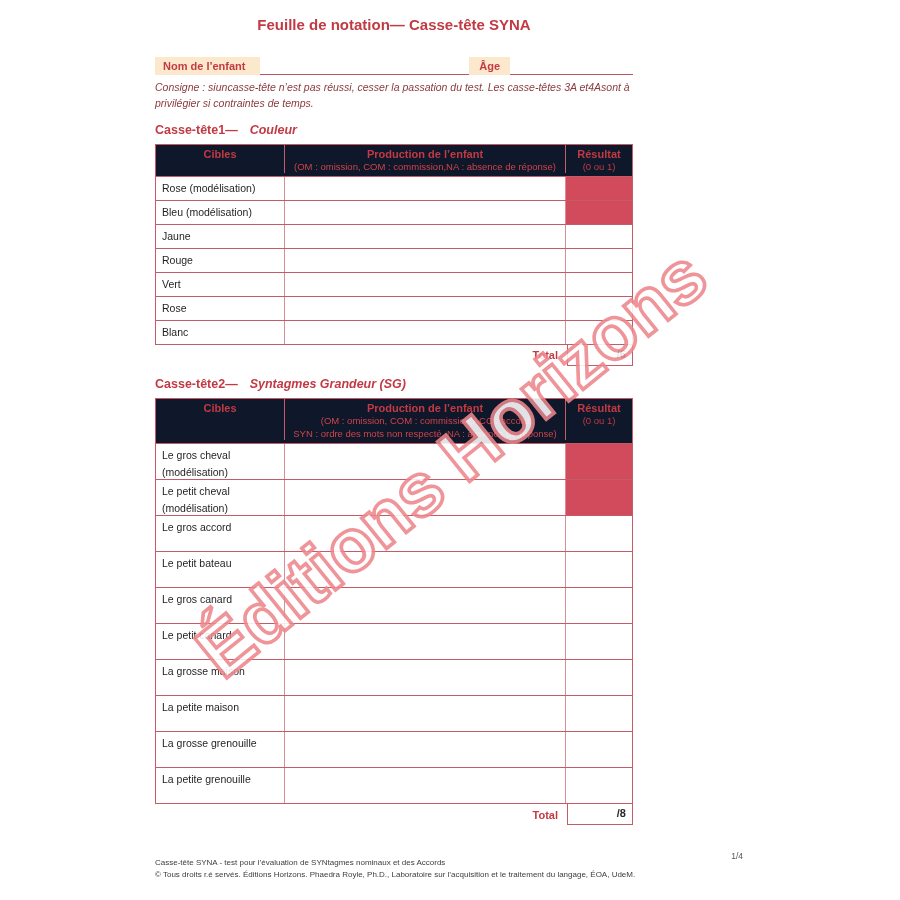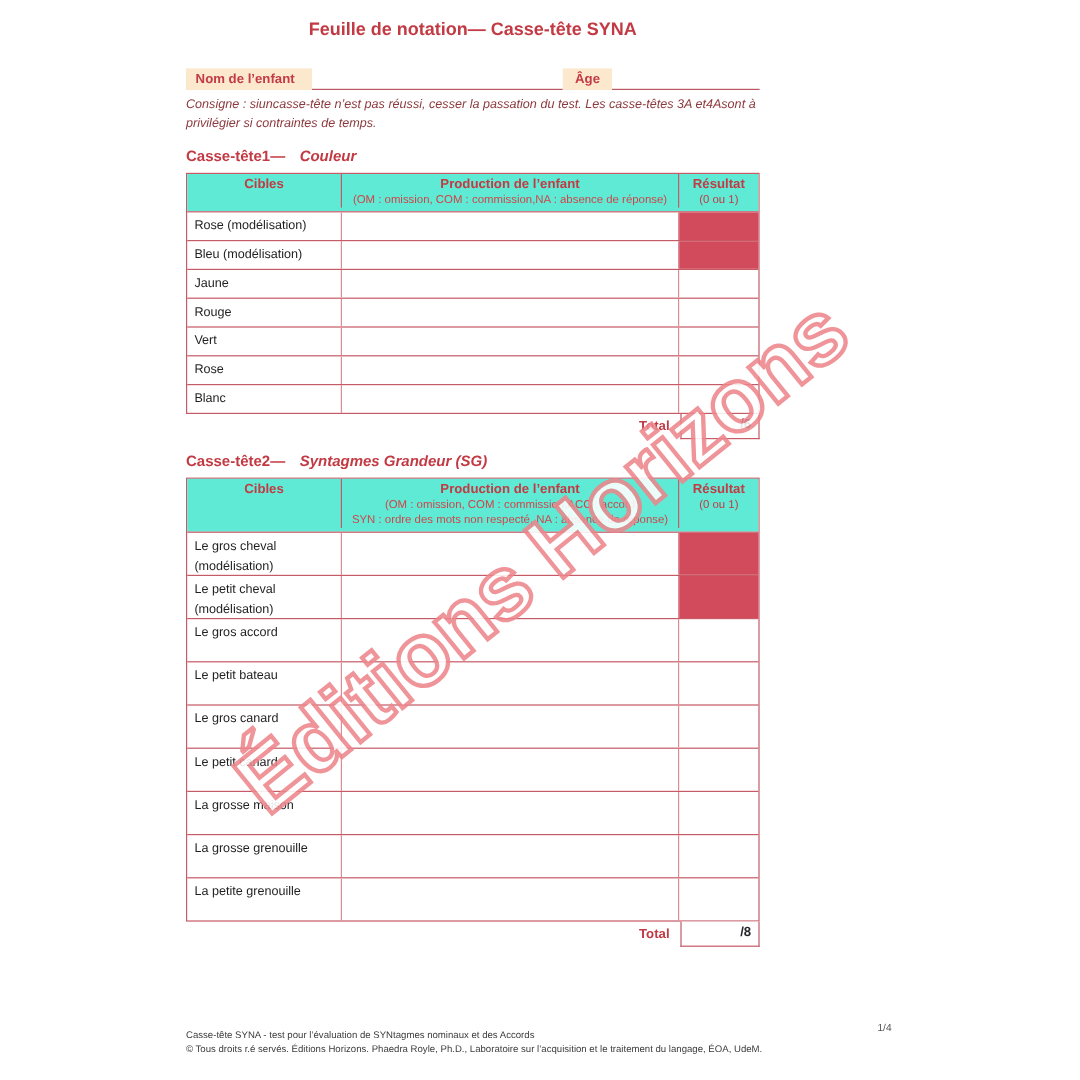--- a/index.html
+++ b/index.html
@@ -17,21 +17,21 @@
   .blank-line{border-bottom:1px solid #bb5560;height:20px;}
   .blank-line.grow{flex:1;}
   .blank-line.fixed{width:123px;}
 
   .consigne{margin-top:4px;font-style:italic;font-size:10.5px;line-height:1.55;color:#8c3a3e;}
 
   .section-heading{margin-top:11px;font-size:12.5px;font-weight:bold;color:#c23a43;}
   .section-heading .it{font-style:italic;margin-left:12px;}
 
   .tbl{margin-top:7px;border:1px solid #c65a66;}
-  .hdr{display:flex;background:#5eead4;color:#c23a43;text-align:center;}
+  .hdr{display:flex;background:#0f172a;color:#c23a43;text-align:center;}
   .hdr .c1,.hdr .c2{border-right:1px solid #c65a66;}
   .c1{width:129px;box-sizing:border-box;}
   .c2{flex:1;box-sizing:border-box;}
   .c3{width:66px;box-sizing:border-box;}
   .hdr-main{font-size:11px;font-weight:bold;padding-top:3px;}
   .hdr-note{font-size:9.5px;color:#cf4449;line-height:1.4;}
   .hdr .c3 .hdr-note{color:#c23a43;}
   .hdr{padding-bottom:3px;}
 
   .rows .row{display:flex;border-top:1px solid #c65a66;}
@@ -181,20 +181,25 @@
     <div class="c1">Le petit canard</div>
     <div class="c2"></div>
     <div class="c3"></div>
   </div>
           <div class="row">
     <div class="c1">La grosse maison</div>
     <div class="c2"></div>
     <div class="c3"></div>
   </div>
           <div class="row">
+    <div class="c1">La petite maison</div>
+    <div class="c2"></div>
+    <div class="c3"></div>
+  </div>
+          <div class="row">
     <div class="c1">La grosse grenouille</div>
     <div class="c2"></div>
     <div class="c3"></div>
   </div>
           <div class="row">
     <div class="c1">La petite grenouille</div>
     <div class="c2"></div>
     <div class="c3"></div>
   </div>
         </div>

